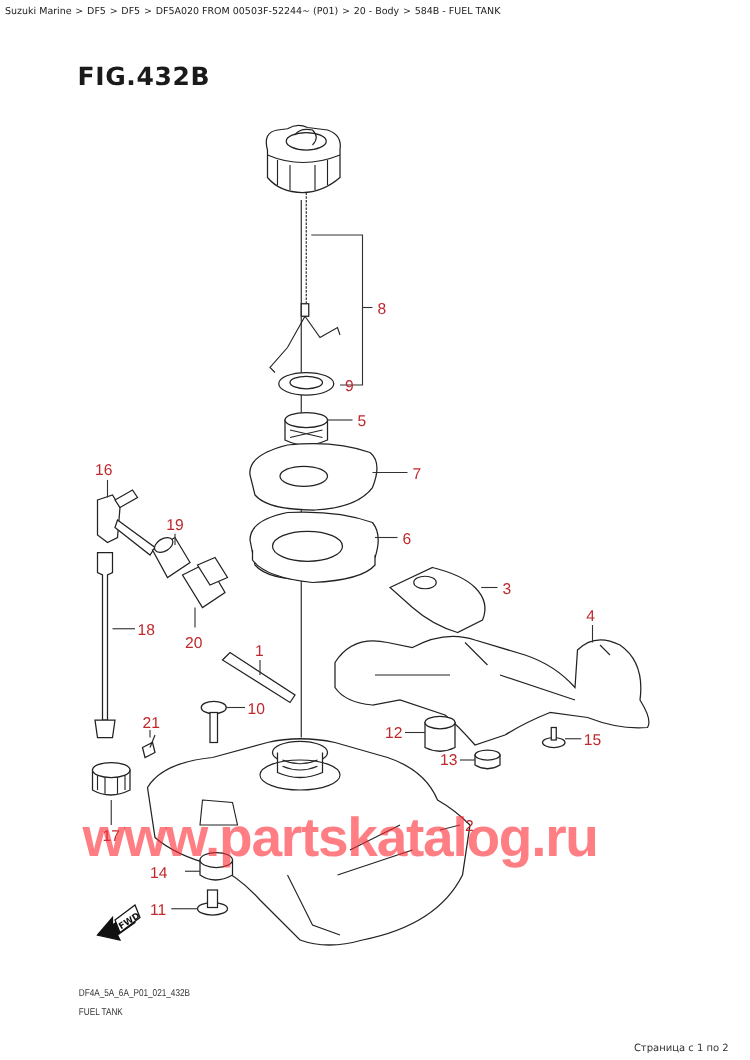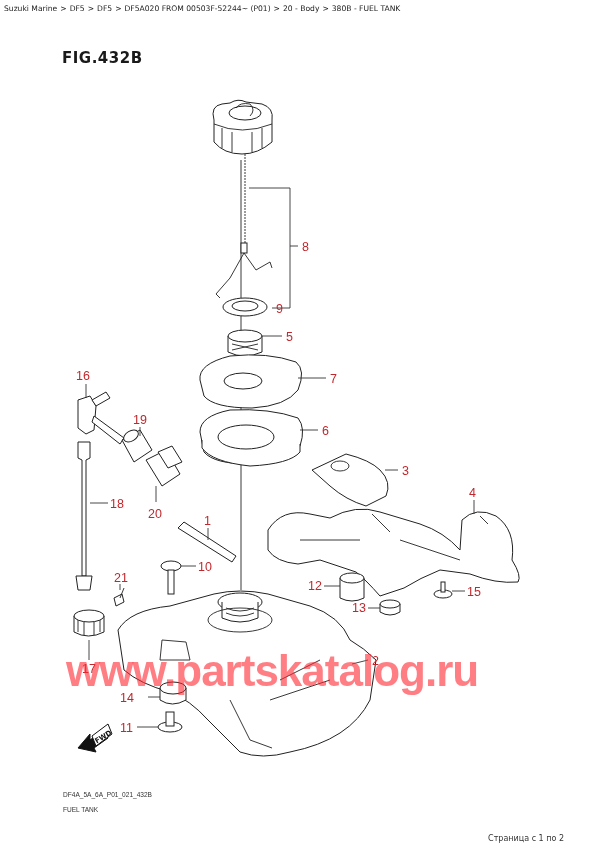--- a/index.html
+++ b/index.html
@@ -1,35 +1,35 @@
 <!DOCTYPE html>
 <html><head>
   <meta charset="utf-8">
   <style>
     html, body { margin: 0; padding: 0; background: #ffffff; }
     body { width: 600px; height: 848px; position: relative; overflow: hidden; font-family: "DejaVu Sans", sans-serif; }
     .breadcrumb { position: absolute; left: 4px; top: 4px; font-size: 7.6px; color: #222; white-space: nowrap; letter-spacing: 0; }
     .breadcrumb span.sep { margin: 0 3px; }
-    .fig-title { position: absolute; left: 62px; top: 49px; font-family: "DejaVu Sans", sans-serif; font-weight: bold; font-size: 15px; color: #1a1a1a; letter-spacing: 0.5px; text-align: center; }
+    .fig-title { position: absolute; left: 62px; top: 49px; font-family: "DejaVu Sans", sans-serif; font-weight: bold; font-size: 20px; color: #1a1a1a; letter-spacing: 0.5px; text-align: center; }
     .diagram { position: absolute; left: 0; top: 0; width: 600px; height: 848px; }
     .label { font-family: "Liberation Sans", sans-serif; font-size: 12.5px; fill: #c0282d; }
     .part { fill: #fff; stroke: #222; stroke-width: 1; }
     .thin { fill: none; stroke: #222; stroke-width: 0.9; }
     .leader { fill: none; stroke: #333; stroke-width: 0.9; }
     .watermark { position: absolute; left: 66px; top: 646px; font-family: Liberation Sans, sans-serif; font-weight: bold; font-size: 44px; color: rgba(255, 40, 50, 0.6); letter-spacing: -1px; white-space: nowrap; pointer-events: none; }
     .caption { position: absolute; left: 63px; font-family: "Liberation Sans", sans-serif; font-size: 8px; color: #333; transform: scaleX(0.82); transform-origin: left; }
     .cap1 { top: 790px; }
     .cap2 { top: 805px; }
-    .pager { position: absolute; right: 36px; top: 834px; font-size: 8px; color: #333; }
+    .pager { position: absolute; right: 17px; top: 834px; font-size: 8px; color: #333; }
   </style>
 </head>
 <body>
 
 <div class="breadcrumb">
-  <span>Suzuki Marine</span><span class="sep">&gt;</span><span>DF5</span><span class="sep">&gt;</span><span>DF5</span><span class="sep">&gt;</span><span>DF5A020 FROM 00503F-52244~ (P01)</span><span class="sep">&gt;</span><span>20 - Body</span><span class="sep">&gt;</span><span>380B - FUEL TANK</span>
+  <span>Suzuki Marine</span><span class="sep">&gt;</span><span>DF5</span><span class="sep">&gt;</span><span>DF5</span><span class="sep">&gt;</span><span>DF5A020 FROM 00503F-52244~ (P01)</span><span class="sep">&gt;</span><span>20 - Body</span><span class="sep">&gt;</span><span>584B - FUEL TANK</span>
 </div>
 
 <div class="fig-title">FIG.432B</div>
 
 <svg class="diagram" viewBox="0 0 600 848" xmlns="http://www.w3.org/2000/svg">
 
   <line class="thin" x1="241" y1="160" x2="241" y2="590"></line>
 
   <g>
     <path class="part" d="M214 120 Q210 106 222 104 L230 103 Q238 98 246 102 L262 104 Q274 108 272 120 L272 142 Q258 154 242 154 Q224 154 214 142 Z"></path>

